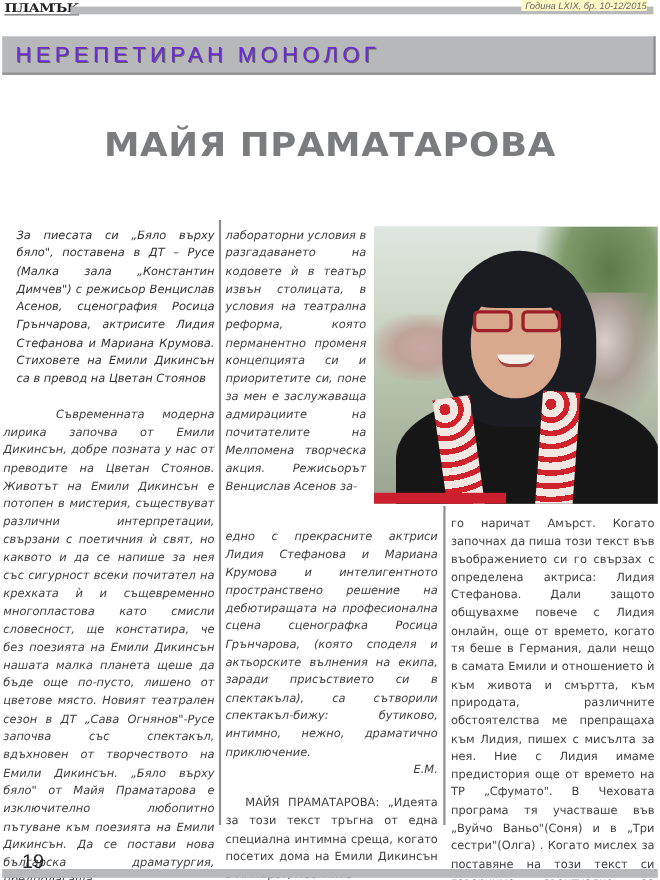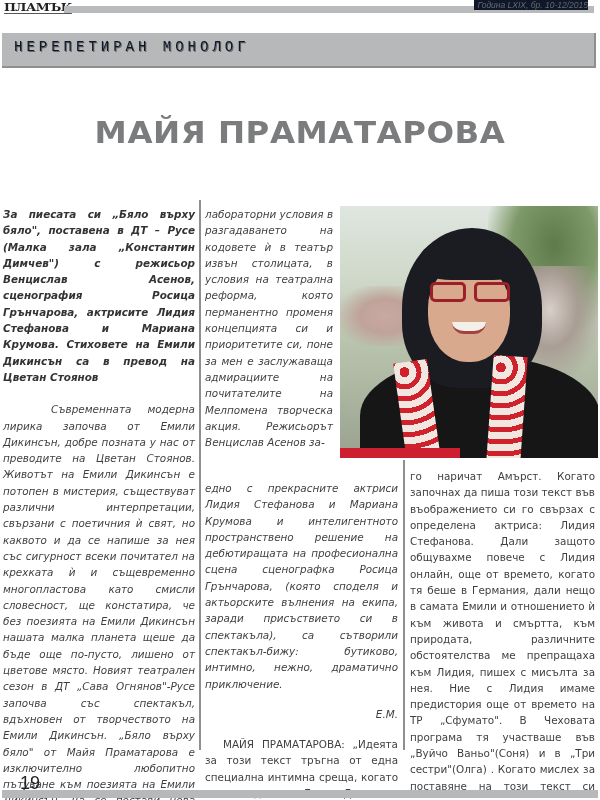--- a/index.html
+++ b/index.html
@@ -1,36 +1,36 @@
 <!DOCTYPE html>
 <html><head>
 <meta charset="utf-8">
 <style>
   * { margin: 0; padding: 0; box-sizing: border-box; }
   html, body { width: 600px; height: 800px; background: #ffffff; overflow: hidden; }
   body { position: relative; font-family: "DejaVu Sans", sans-serif; color: #3a3a3a; }
 
   .masthead-logo { position: absolute; left: 4px; top: 2px; font-family: "DejaVu Serif", serif; font-weight: bold; font-size: 11px; color: #222; letter-spacing: -0.5px; transform: scaleX(1.15); transform-origin: left; border-bottom: 1px solid #555; line-height: 11px; }
   .masthead-bar { position: absolute; left: 64px; top: 6px; width: 530px; height: 7px; background: #b9babc; }
-  .issue-line { position: absolute; right: 12px; top: 0px; font-family: "Liberation Sans", sans-serif; font-style: italic; font-size: 8.5px; color: #6a6a6a; background: #0f172a; padding-left: 4px; }
+  .issue-line { position: absolute; right: 12px; top: 0px; font-family: "Liberation Sans", sans-serif; font-style: italic; font-size: 8.5px; color: #6a6a6a; background: #fef9c3; padding-left: 4px; }
 
   .section-banner { position: absolute; left: 2px; top: 33px; width: 594px; height: 35px; background: #b7b8ba; border-bottom: 2px solid #8e8f91; border-right: 2px solid #8e8f91; }
-  .section-banner span { position: absolute; left: 12px; top: 6px; font-family: Liberation Mono, monospace; font-size: 14px; letter-spacing: 4px; color: #0f172a; text-shadow: 1px 1px 0 #666; font-weight: 300; }
+  .section-banner span { position: absolute; left: 12px; top: 6px; font-family: Liberation Sans, sans-serif; font-size: 20px; letter-spacing: 4px; color: #6d28d9; text-shadow: 1px 1px 0 #666; font-weight: 300; }
 
   .article-title { position: absolute; left: 0; width: 600px; top: 115px; text-align: center; font-family: "DejaVu Sans", sans-serif; font-weight: bold; font-size: 30px; color: #7b7c7e; letter-spacing: 0.5px; transform: scaleX(1.08); }
 
   .col { position: absolute; font-family: "DejaVu Sans", sans-serif; font-size: 10.4px; line-height: 16.3px; text-align: justify; color: #3f3f3f; }
   .italic { font-style: italic; }
   .col1 { left: 3px; top: 206px; width: 192px; }
-  .lead { font-weight: bold; font-style: italic; color: #333; }
+  .lead { font-weight: normal; font-style: italic; color: #333; margin-left: 12px; }
   .col1 .body { margin-top: 16px; text-indent: 48px; }
   .col2a { left: 205px; top: 206px; width: 128px; font-style: italic; }
   .col2b { left: 205px; top: 480px; width: 193px; }
   .col3 { left: 410px; top: 468px; width: 185px; font-style: normal; }
-  .sig { text-align: right; margin-top: 14px; font-style: italic; }
+  .sig { text-align: right; margin-top: 0; font-style: italic; }
   .interview { margin-top: 14px; text-indent: 18px; font-style: normal; }
 
   .rule { position: absolute; width: 2px; background: #8e8f91; }
   .rule1 { left: 199px; top: 200px; height: 550px; }
   .rule2 { left: 403px; top: 460px; height: 290px; }
 
   .photo { position: absolute; left: 340px; top: 206px; width: 258px; height: 252px; overflow: hidden; background: #c9d3c4; }
   .photo .sky { position: absolute; left: 0; top: 0; width: 100%; height: 100%; background: linear-gradient(180deg, #dfe6e0 0%, #cfd8c8 30%, #b8c3ad 55%, #9aa28f 100%); }
   .photo .trees { position: absolute; right: 0; top: 0; width: 110px; height: 130px; background: radial-gradient(ellipse at 60% 30%, #5d7a4a 0%, #7f9a6a 45%, rgba(160,180,140,0) 75%); }
   .photo .crowd-left { position: absolute; left: 0; top: 80px; width: 90px; height: 60px; background: radial-gradient(ellipse at 50% 50%, #c9a9a3 0%, #bfa39a 40%, rgba(200,180,170,0) 80%); }

